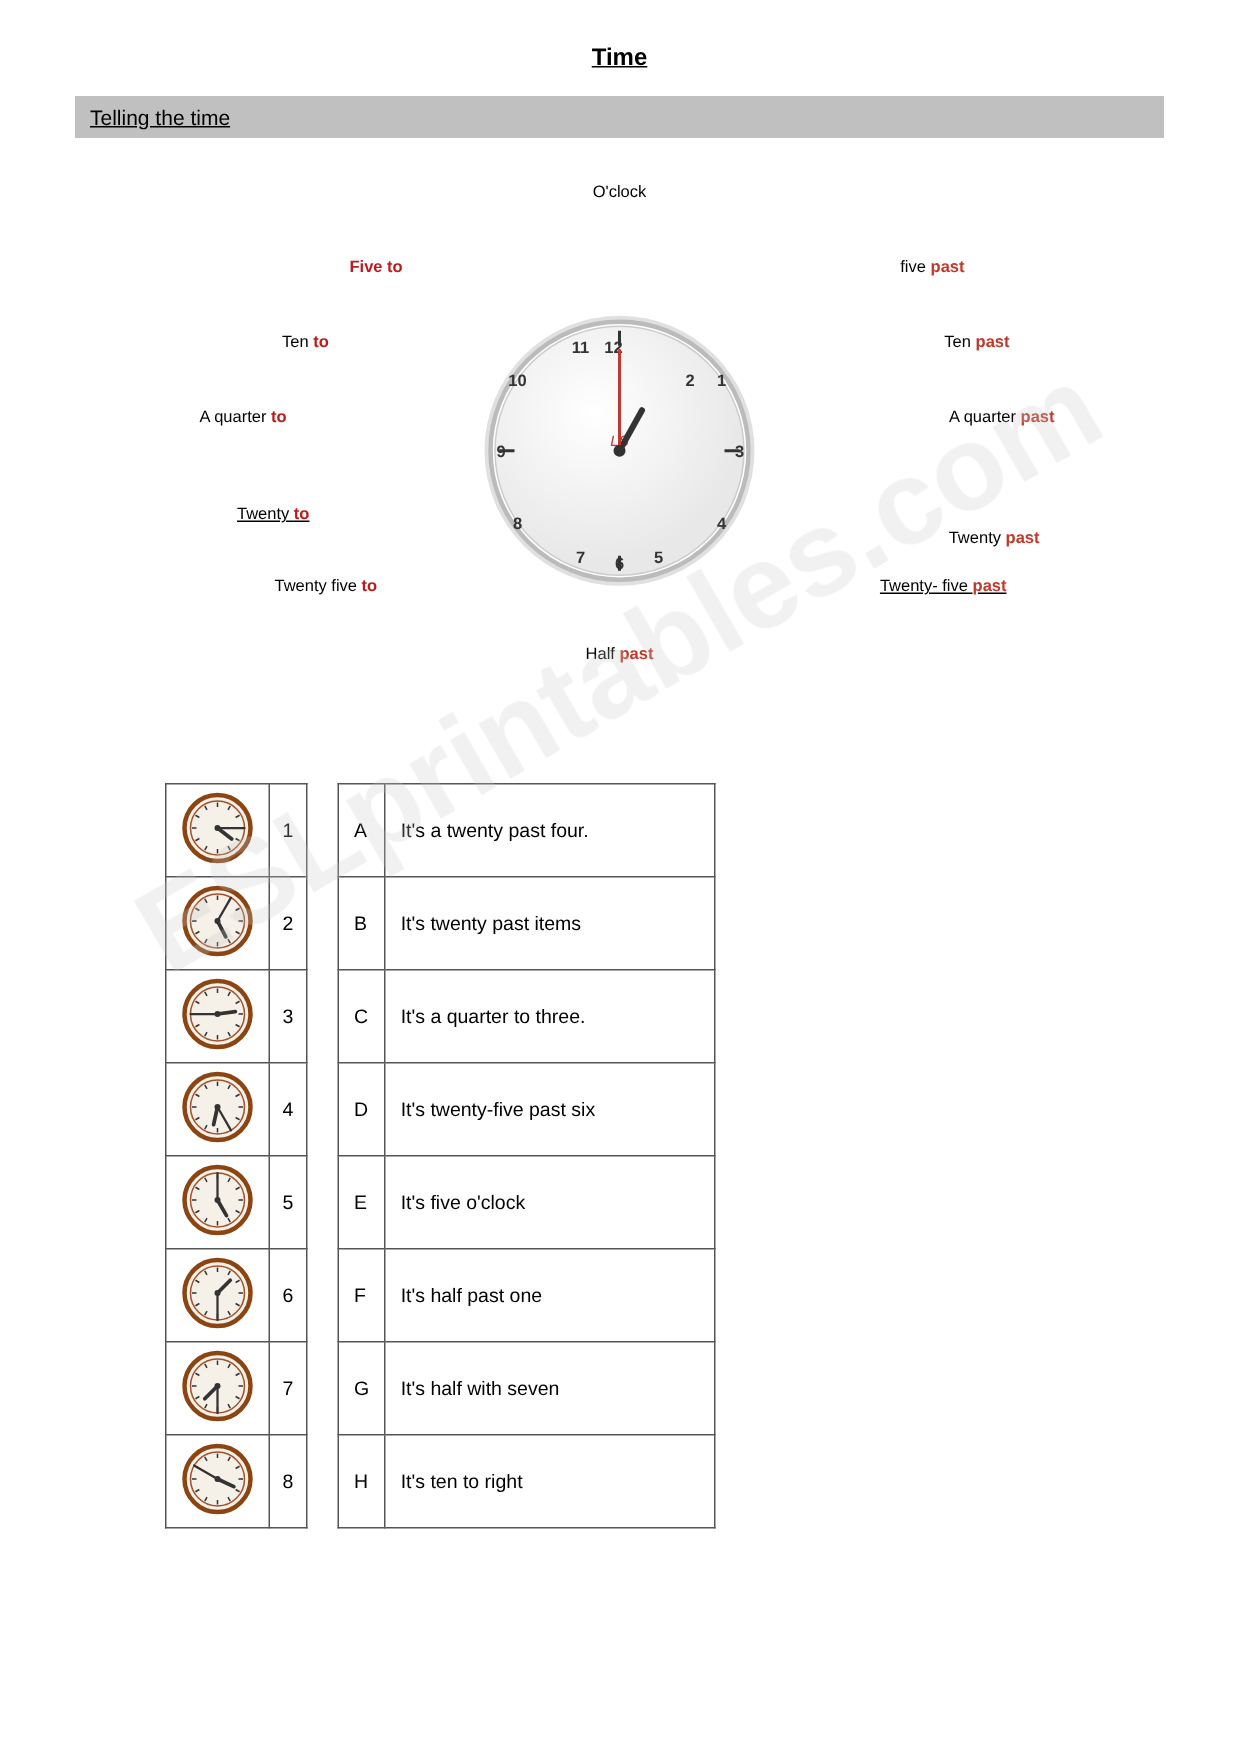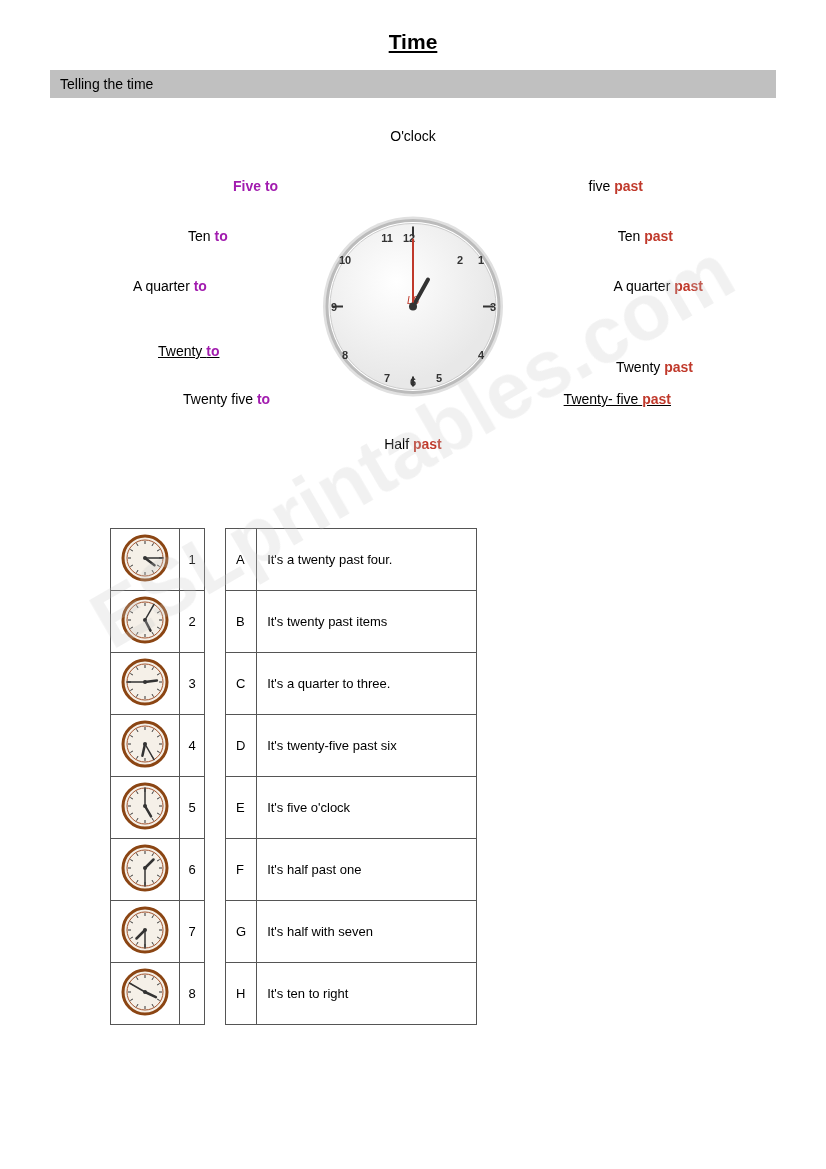--- a/index.html
+++ b/index.html
@@ -7,43 +7,44 @@
       background: #fff;
       font-family: Arial, sans-serif;
       font-size: 13px;
       color: #000;
       width: 826px;
       min-height: 1169px;
       padding: 30px 50px;
     }
     .page-title {
       text-align: center;
-      font-size: 21px;
+      font-size: 16px;
       font-weight: bold;
       text-decoration: underline;
       margin-bottom: 16px;
     }
     .section-header {
       background: #c0c0c0;
       padding: 6px 10px;
       font-size: 14px;
       font-weight: normal;
       margin-bottom: 20px;
+      text-decoration: underline;
     }
     .clock-diagram {
       position: relative;
       width: 620px;
       margin: 0 auto 30px auto;
       height: 380px;
     }
     .label {
       position: absolute;
-      font-size: 14px;
-    }
-    .label .to { color: #a21caf; font-weight: bold; }
+      font-size: 11px;
+    }
+    .label .to { color: #b91c1c; font-weight: bold; }
     .label .past { color: #c0392b; font-weight: bold; }
     .label .half-past { color: #c0392b; font-weight: bold; }
 
     .exercise-title {
       font-size: 13px;
       text-decoration: underline;
       margin-bottom: 14px;
     }
     .match-container {
       display: flex;

